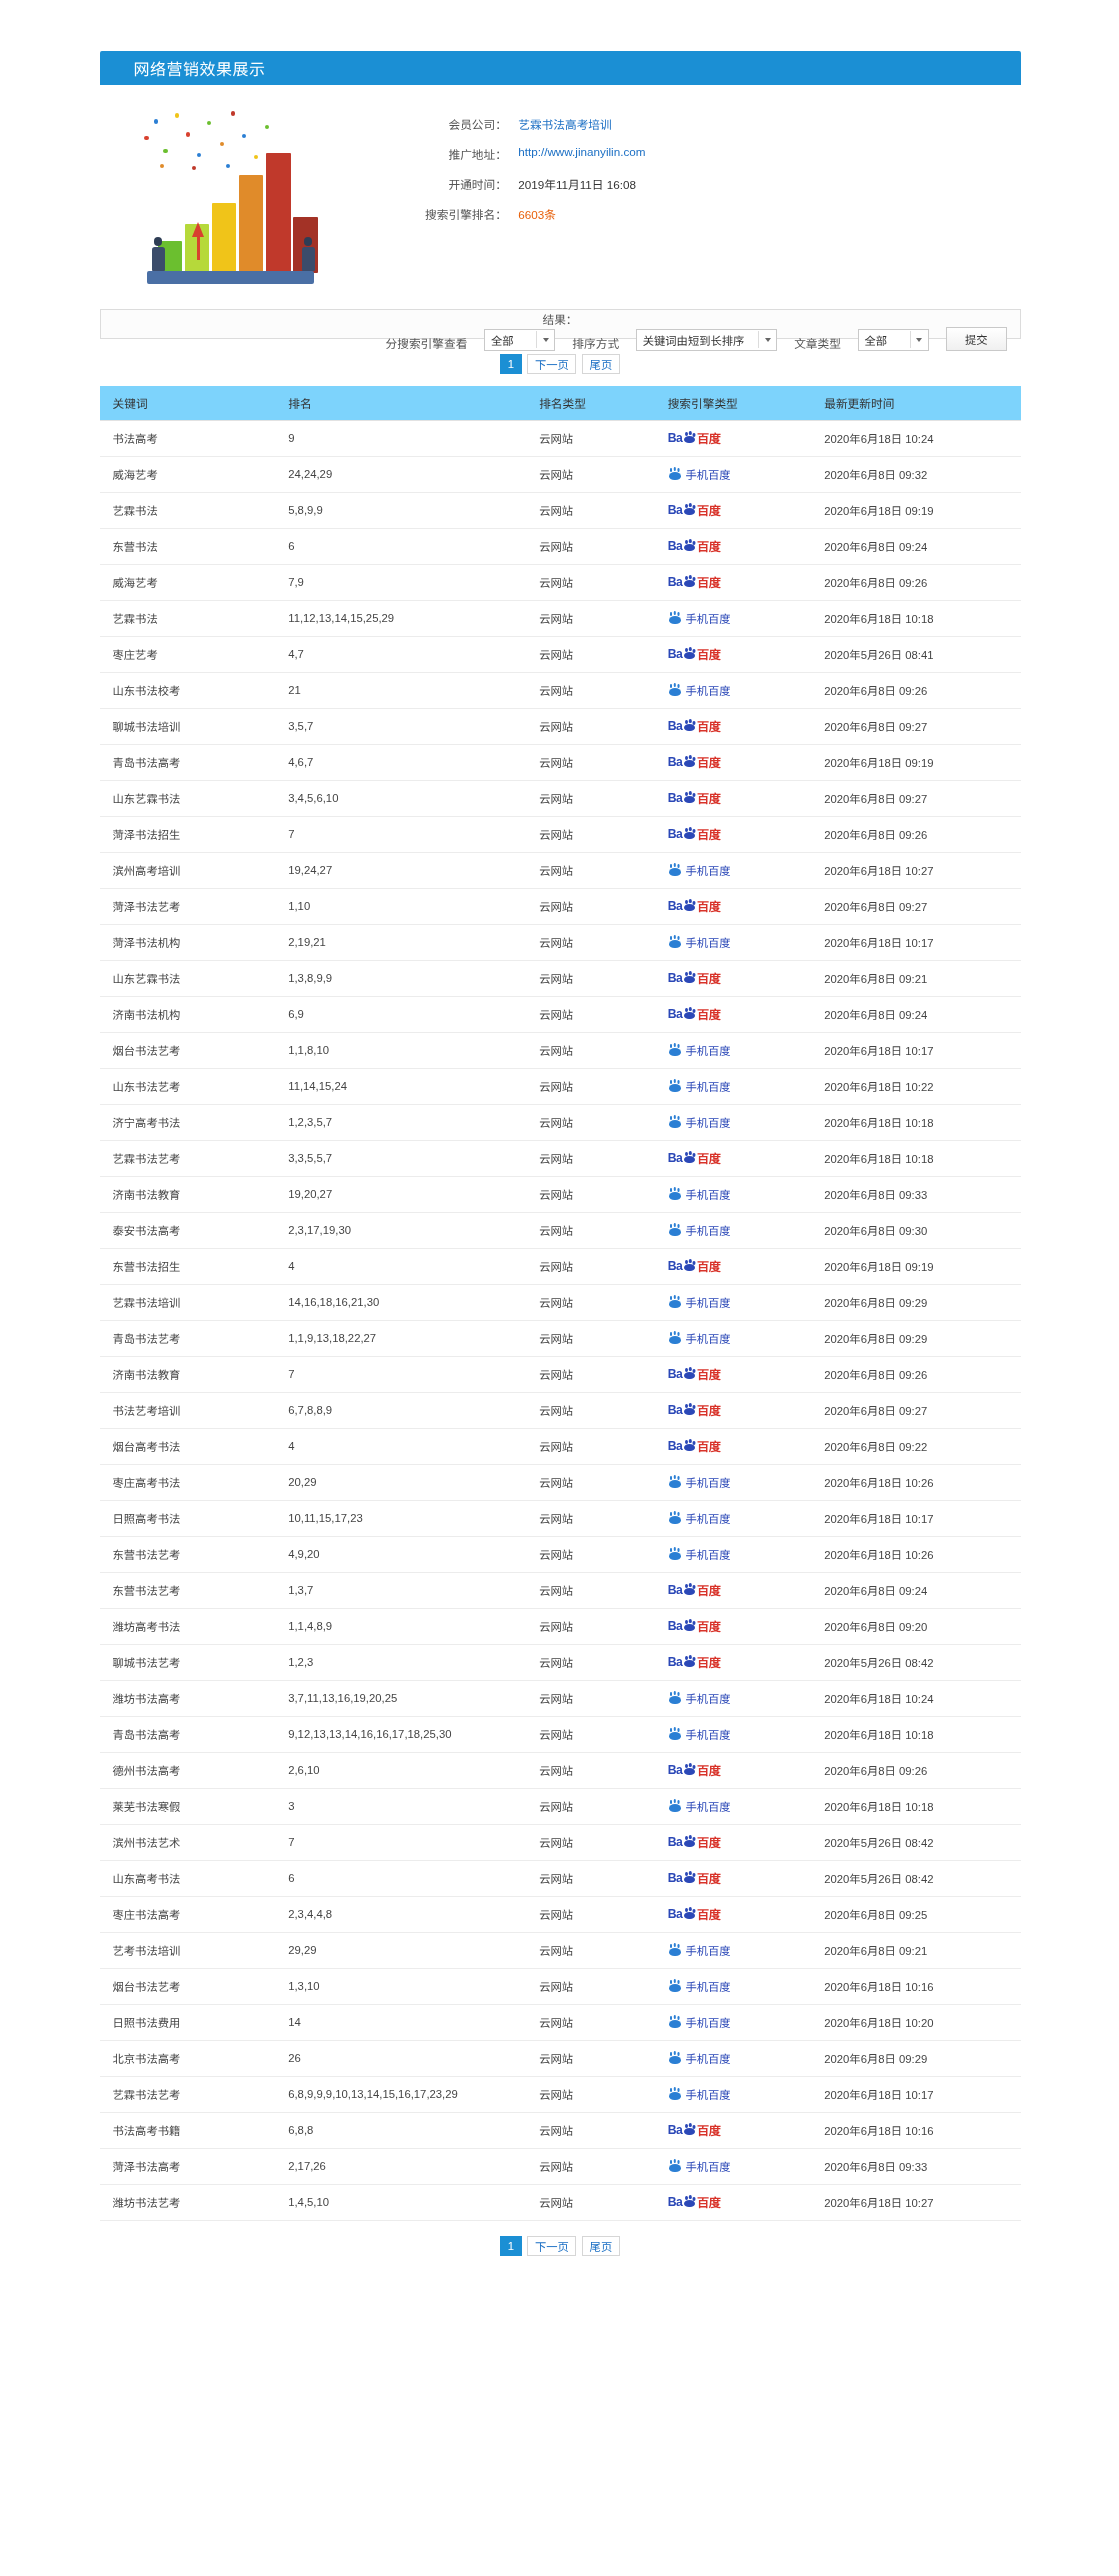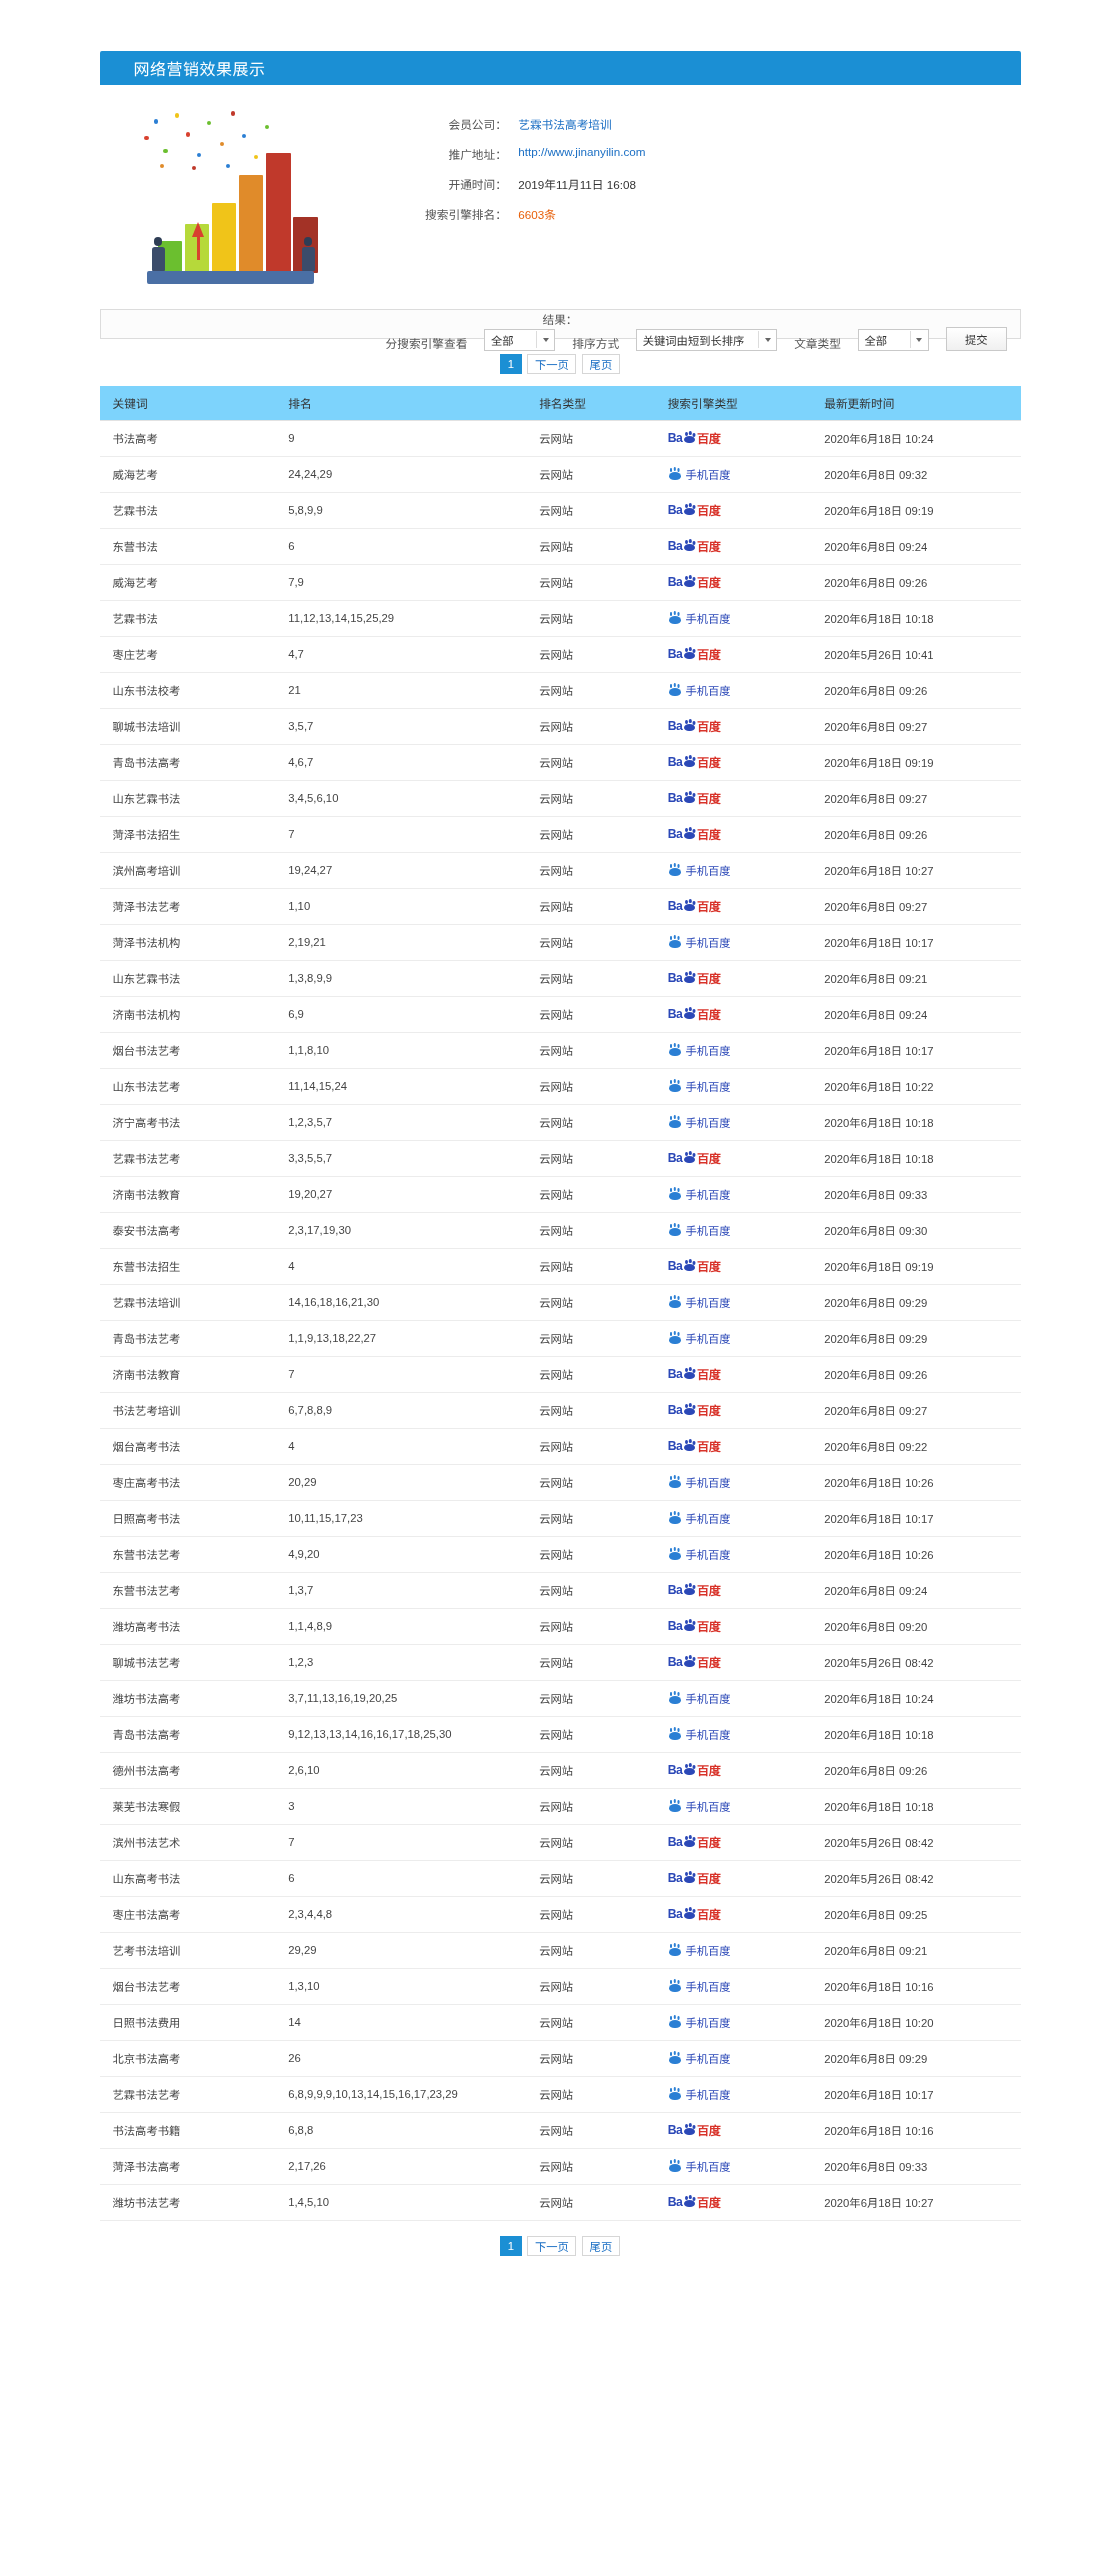--- a/index.html
+++ b/index.html
@@ -513,21 +513,21 @@
             <td class="col-rt">云网站</td>
             <td class="col-se">
               <div class="se-cell">
                 <span class="baidu-pc">
                   <span>Ba</span>
                   <span class="paw"></span>
                   <span class="red">百度</span>
                 </span>
               </div>
             </td>
-            <td class="col-time">2020年5月26日 10:41</td>
+            <td class="col-time">2020年5月26日 08:41</td>
           </tr>
           <tr>
             <td class="col-kw">山东书法校考</td>
             <td class="col-rank">21</td>
             <td class="col-rt">云网站</td>
             <td class="col-se">
               <div class="se-cell">
                 <span class="baidu-mobile">
                   <span class="paw-m"></span>
                   <span class="mlbl">手机百度</span>

